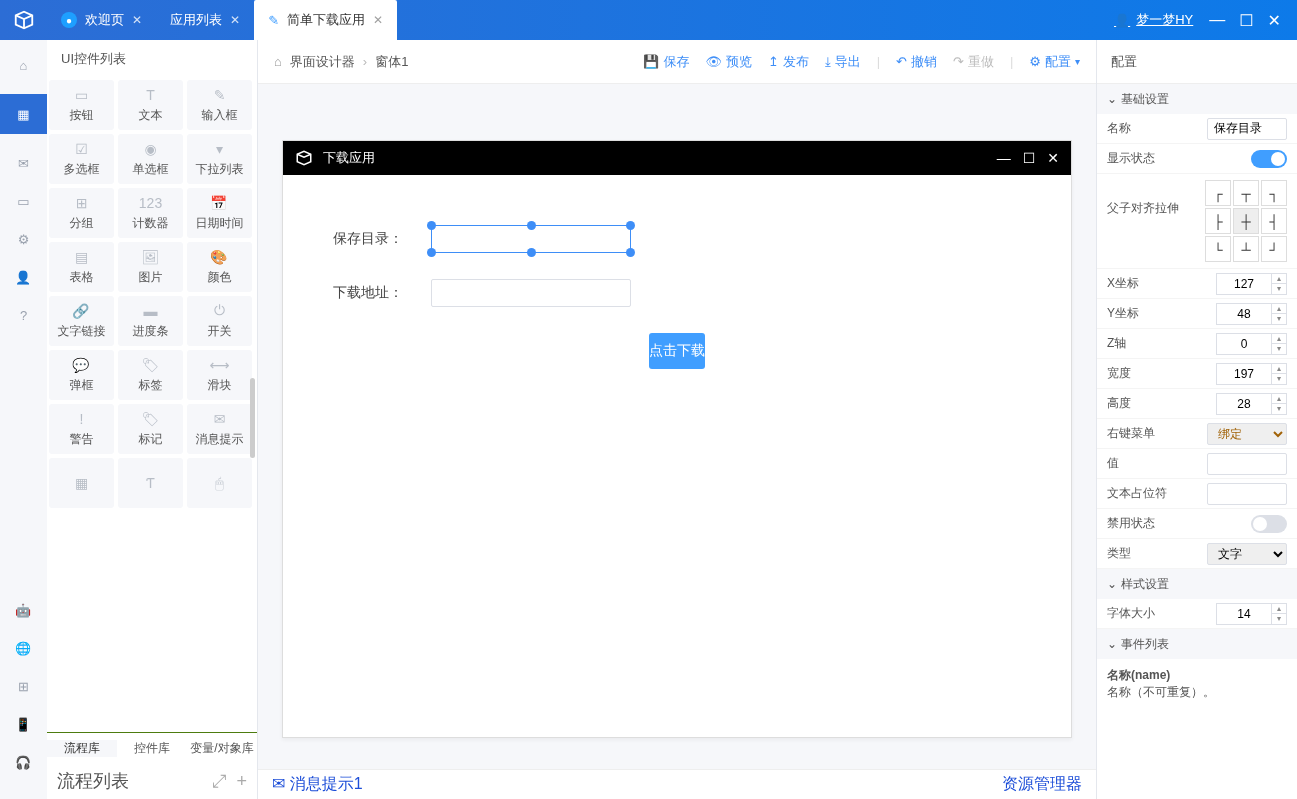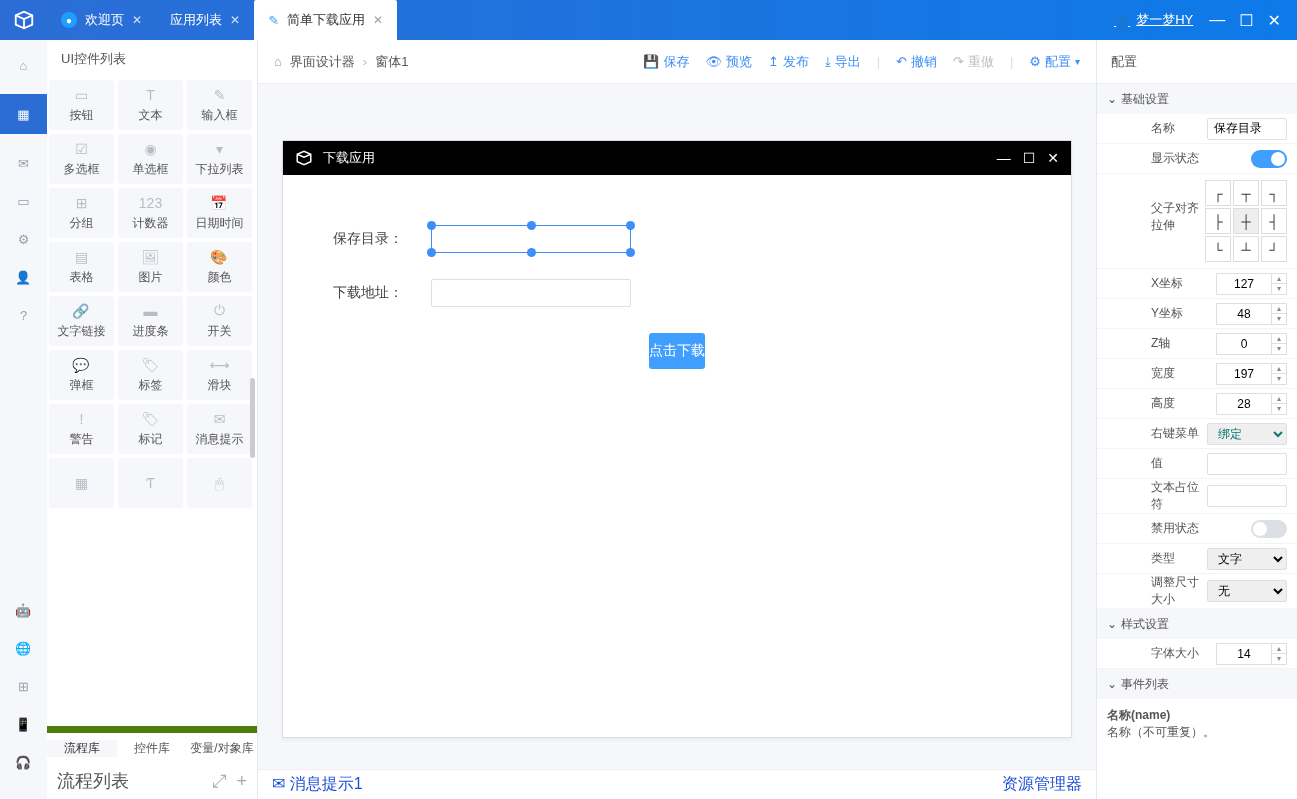--- a/index.html
+++ b/index.html
@@ -26,21 +26,21 @@
 .nav-rail .nav-icn.active { background: #2c6dd5; color: #fff; width: 47px; height: 40px; }
 .nav-rail .spacer { flex: 1; }
 
 
 .controls-panel { width: 211px; border-right: 1px solid #e4e7ed; display: flex; flex-direction: column; }
 .controls-header { height: 38px; display: flex; align-items: center; padding-left: 14px; font-size: 13px; color: #555; }
 .controls-grid { flex: 1; overflow: auto; position: relative; }
 .controls-row { display: flex; }
 .ctrl-item { width: 65px; height: 50px; border-radius: 3px; margin: 2px 2px; display: flex; flex-direction: column; align-items: center; justify-content: center; gap: 4px; background: #f6f7fa; cursor: move; font-size: 12px; color: #555; }
 .ctrl-item .ci { color: #b7bdc6; font-size: 14px; }
-.controls-footer { border-top: 7px solid #4d7c0f; }
+.controls-footer { border-top: 1px solid #4d7c0f; }
 .cf-tabs { display: flex; height: 30px; align-items: center; font-size: 12px; }
 .cf-tab { flex: 1; text-align: center; cursor: pointer; color: #555; }
 .cf-tab.active { color: #333; background: #f6f7fa; }
 .flow-list { height: 36px; display: flex; align-items: center; justify-content: space-between; padding: 0 10px; font-size: 18px; color: #555; }
 .flow-actions { display: flex; gap: 10px; color: #aaa; }
 
 
 .center-col { flex: 1; display: flex; flex-direction: column; border-right: 1px solid #e4e7ed; }
 .toolbar { height: 44px; display: flex; align-items: center; padding: 0 16px; border-bottom: 1px solid #eee; }
 .breadcrumb { display: flex; align-items: center; gap: 8px; color: #555; font-size: 13px; }
@@ -59,21 +59,21 @@
 .sel-handle { width: 9px; height: 9px; background: #3e8ef7; border-radius: 50%; position: absolute; }
 .form-input { width: 200px; height: 28px; border: 1px solid #dcdfe6; border-radius: 2px; padding: 0 6px; }
 .dl-btn { display: block; margin: 20px auto 0; background: #409eff; color: #fff; border: none; padding: 9px 0; border-radius: 3px; font-size: 14px; cursor: pointer; }
 .bottom-status { height: 30px; display: flex; align-items: center; padding: 0 14px; font-size: 16px; color: #1d4ed8; border-top: 1px solid #eee; justify-content: space-between; }
 
 
 .prop-panel { width: 200px; display: flex; flex-direction: column; font-size: 13px; overflow-y: auto; }
 .prop-head { height: 44px; display: flex; align-items: center; padding-left: 14px; color: #555; border-bottom: 1px solid #eee; }
 .section-title { height: 30px; display: flex; align-items: center; padding-left: 10px; background: #f6f7fa; color: #555; font-size: 12px; gap: 4px; }
 .prop-row { display: flex; align-items: center; min-height: 30px; padding: 0 10px; border-bottom: 1px solid #f4f4f4; }
-.prop-row .lbl { flex: 1; color: #555; font-size: 12px; margin-left: 44px; }
+.prop-row .lbl { flex: 1; color: #555; font-size: 12px; }
 .prop-row input[type=text], .prop-row select { width: 80px; height: 22px; border: 1px solid #dcdfe6; border-radius: 2px; font-size: 12px; padding: 0 6px; }
 .prop-row .numval { width: 56px; text-align: center; border: 1px solid #dcdfe6; height: 22px; font-size: 12px; }
 .spinner { display: flex; flex-direction: column; border: 1px solid #dcdfe6; border-left: none; }
 .spinner span { width: 14px; height: 10px; font-size: 8px; display: flex; align-items: center; justify-content: center; color: #888; cursor: pointer; }
 .spinner span:first-child { border-bottom: 1px solid #dcdfe6; }
 .toggle { width: 36px; height: 18px; border-radius: 9px; position: relative; }
 .toggle.on { background: #409eff; }
 .toggle.off { background: #dcdfe6; }
 .toggle .knob { width: 14px; height: 14px; background: #fff; border-radius: 50%; position: absolute; top: 2px; }
 .toggle.on .knob { right: 2px; }
@@ -421,44 +421,40 @@
     <div class="prop-row">
       <span class="lbl">高度</span>
       <input class="numval" value="28" style="">
         <div class="spinner">
           <span>▴</span>
           <span>▾</span>
         </div>
     </div>
     <div class="prop-row">
       <span class="lbl">右键菜单</span>
-      <select style="color:#0f766e;"><option>绑定</option></select>
+      <select style="color:#a16207;"><option>绑定</option></select>
     </div>
     <div class="prop-row">
       <span class="lbl">值</span>
       <input type="text" style="">
     </div>
     <div class="prop-row">
       <span class="lbl">文本占位符</span>
       <input type="text" style="">
     </div>
     <div class="prop-row">
       <span class="lbl">禁用状态</span>
       <div class="toggle off">
           <div class="knob"></div>
         </div>
     </div>
     <div class="prop-row">
       <span class="lbl">类型</span>
       <select><option>文字</option></select>
     </div>
-    <div class="prop-row">
-      <span class="lbl">调整尺寸大小</span>
-      <select><option>无</option></select>
-    </div>
     <div class="section-title">
         <span>⌄</span>
         <span>样式设置</span>
       </div>
     <div class="prop-row">
       <span class="lbl">字体大小</span>
       <input class="numval" value="14" style="">
         <div class="spinner">
           <span>▴</span>
           <span>▾</span>

